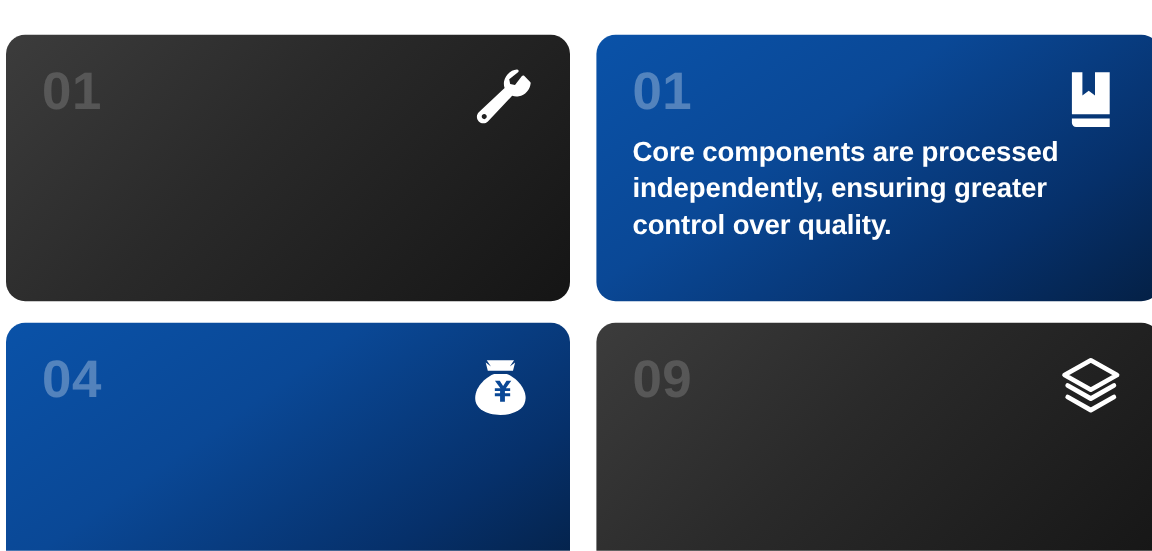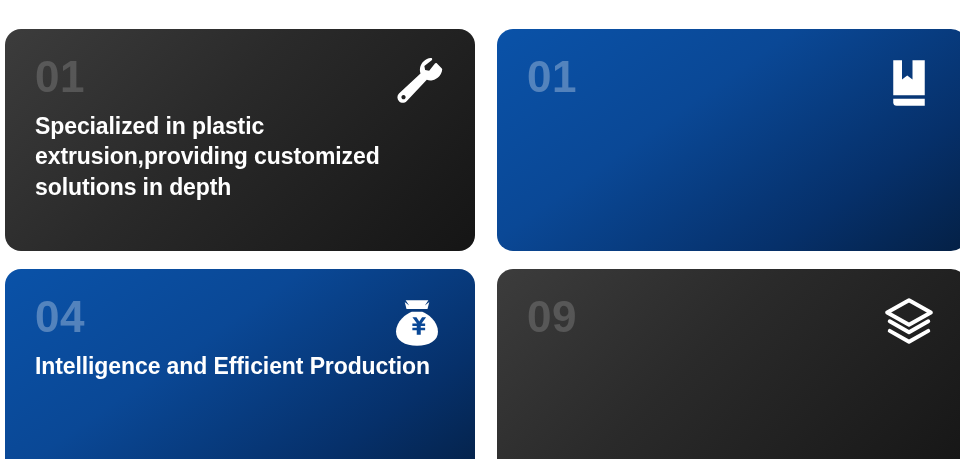--- a/index.html
+++ b/index.html
@@ -78,41 +78,40 @@
   }
   .card-icon svg { width: 100%; height: 100%; display: block; }
 </style>
 </head>
 <body>
 
 <div class="grid">
 
   <div class="card dark">
     <div class="card-number">01</div>
-    <div class="card-text">Specialized in plastic extrusion,providing customized solutions in depth</div>
     <div class="card-icon">
       <svg viewBox="0 0 64 64" fill="#ffffff" xmlns="http://www.w3.org/2000/svg" aria-hidden="true">
         <path d="M54.6 9.4c-.6-.6-1.6-.5-2.1.2l-6.6 8.4-4.6-.9-.9-4.6 8.4-6.6c.7-.5.8-1.5.2-2.1-.3-.3-.8-.5-1.3-.4-6.1.6-11.1 5.2-12.2 11.2-.4 2.2-.2 4.4.5 6.4L11.4 44.1c-2.4 2.4-2.4 6.3 0 8.7 2.4 2.4 6.3 2.4 8.7 0l23.1-24.5c2 .7 4.2.9 6.4.5 6-1.1 10.6-6.1 11.2-12.2.1-.5-.1-1-.4-1.3l-5.8-5.9zM16.6 50.6c-1.3 0-2.4-1.1-2.4-2.4s1.1-2.4 2.4-2.4 2.4 1.1 2.4 2.4-1.1 2.4-2.4 2.4z"></path>
       </svg>
     </div>
   </div>
 
   <div class="card blue">
     <div class="card-number">01</div>
+    <div class="card-text">Core components are processed independently, ensuring greater control over quality.</div>
     <div class="card-icon">
       <svg viewBox="0 0 64 64" fill="#ffffff" xmlns="http://www.w3.org/2000/svg" aria-hidden="true">
         <path d="M14 6h10v22l6-4.5 6 4.5V6h14v40H14V6z"></path>
         <path d="M14 50h36v8H18a4 4 0 0 1-4-4v-4z"></path>
       </svg>
     </div>
   </div>
 
   <div class="card blue">
     <div class="card-number">04</div>
-    <div class="card-text">Intelligence and Efficient Production</div>
     <div class="card-icon">
       <svg viewBox="0 0 64 64" xmlns="http://www.w3.org/2000/svg" aria-hidden="true">
         <path fill="#ffffff" d="M19 6h26l-4 6 5-4-2 8H20l-2-8 5 4-4-6z"></path>
         <path fill="#ffffff" d="M26 19h12c6 2 18 11 18 23 0 10-10 16-24 16S8 52 8 42c0-12 12-21 18-23z"></path>
         <path fill="#0a4896" d="M32 32.5l-5.2-7.1h4.6l3.2 5 3.2-5h4.6L37.2 32.5h4.1v2.8h-5v2.1h5v2.8h-5v5.2h-4.6v-5.2h-5v-2.8h5v-2.1h-5v-2.8h4.3z"></path>
       </svg>
     </div>
   </div>
 
   <div class="card dark">

